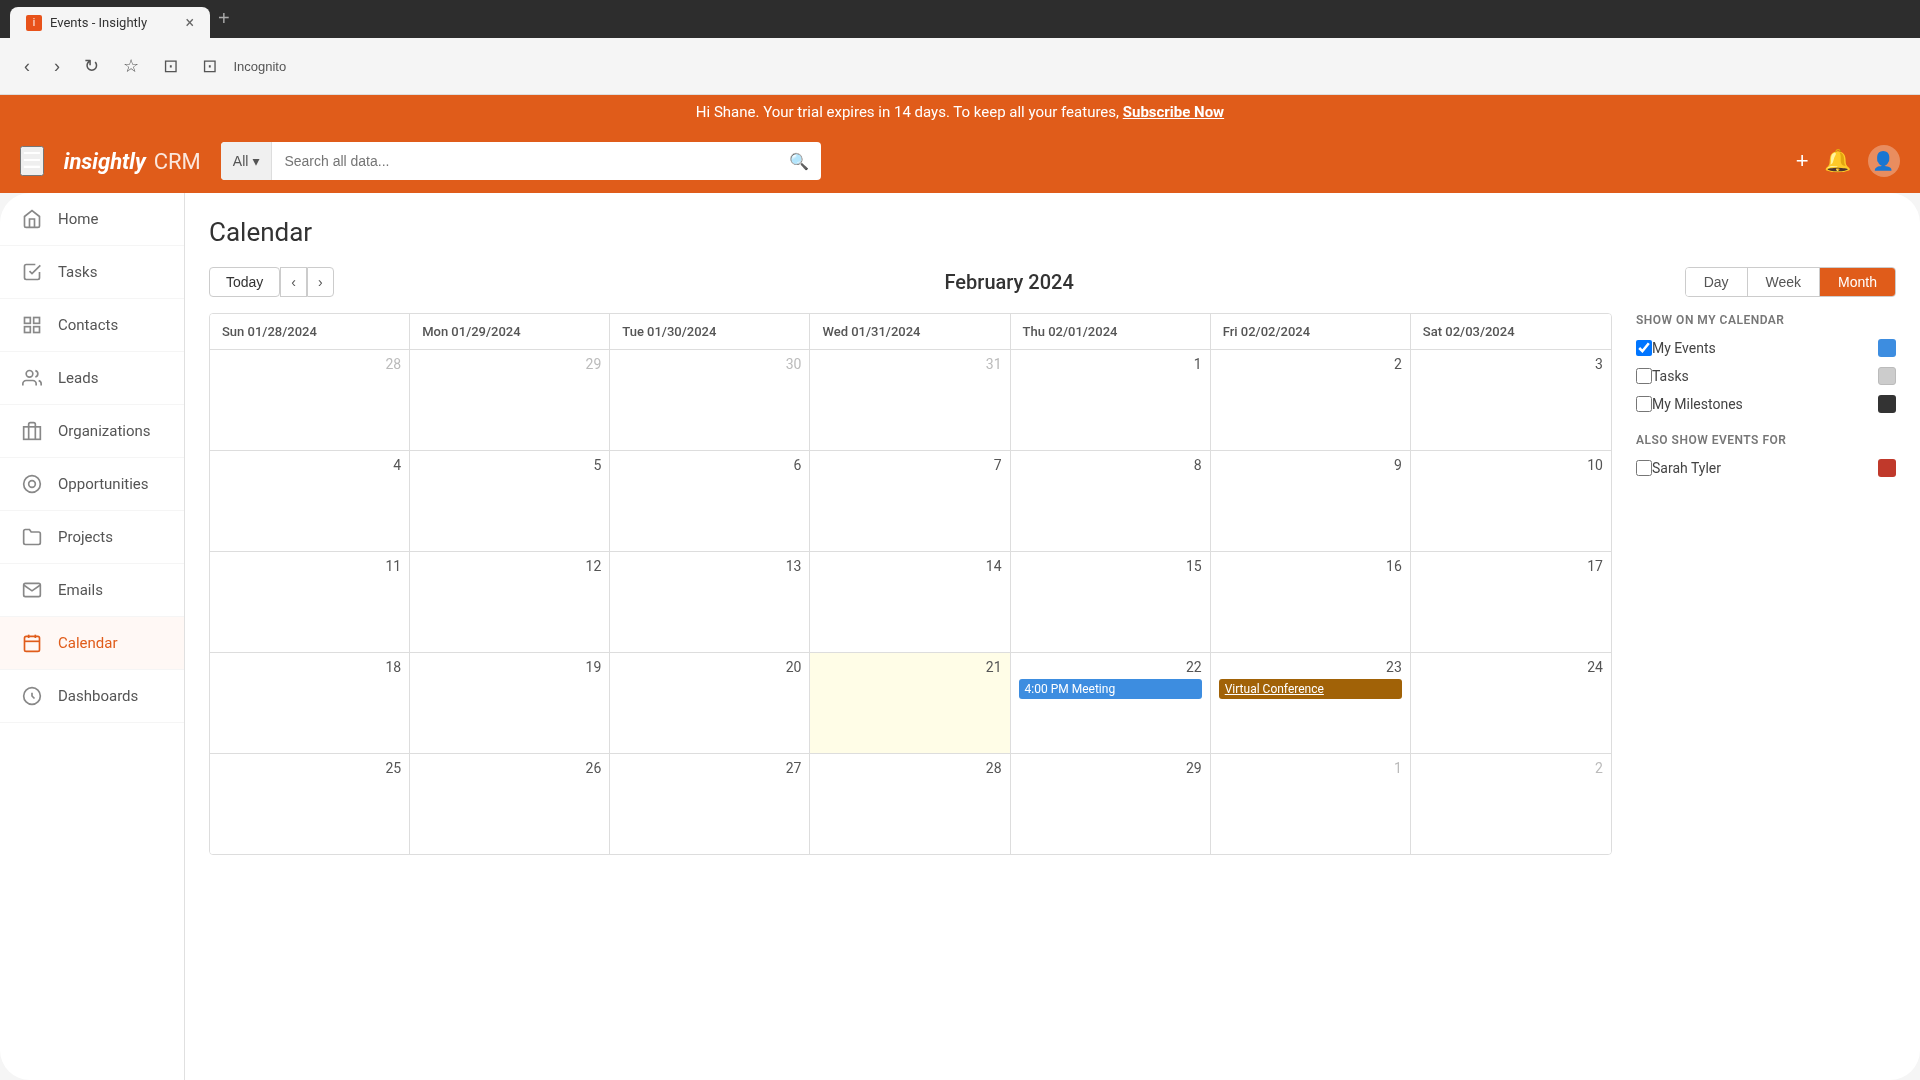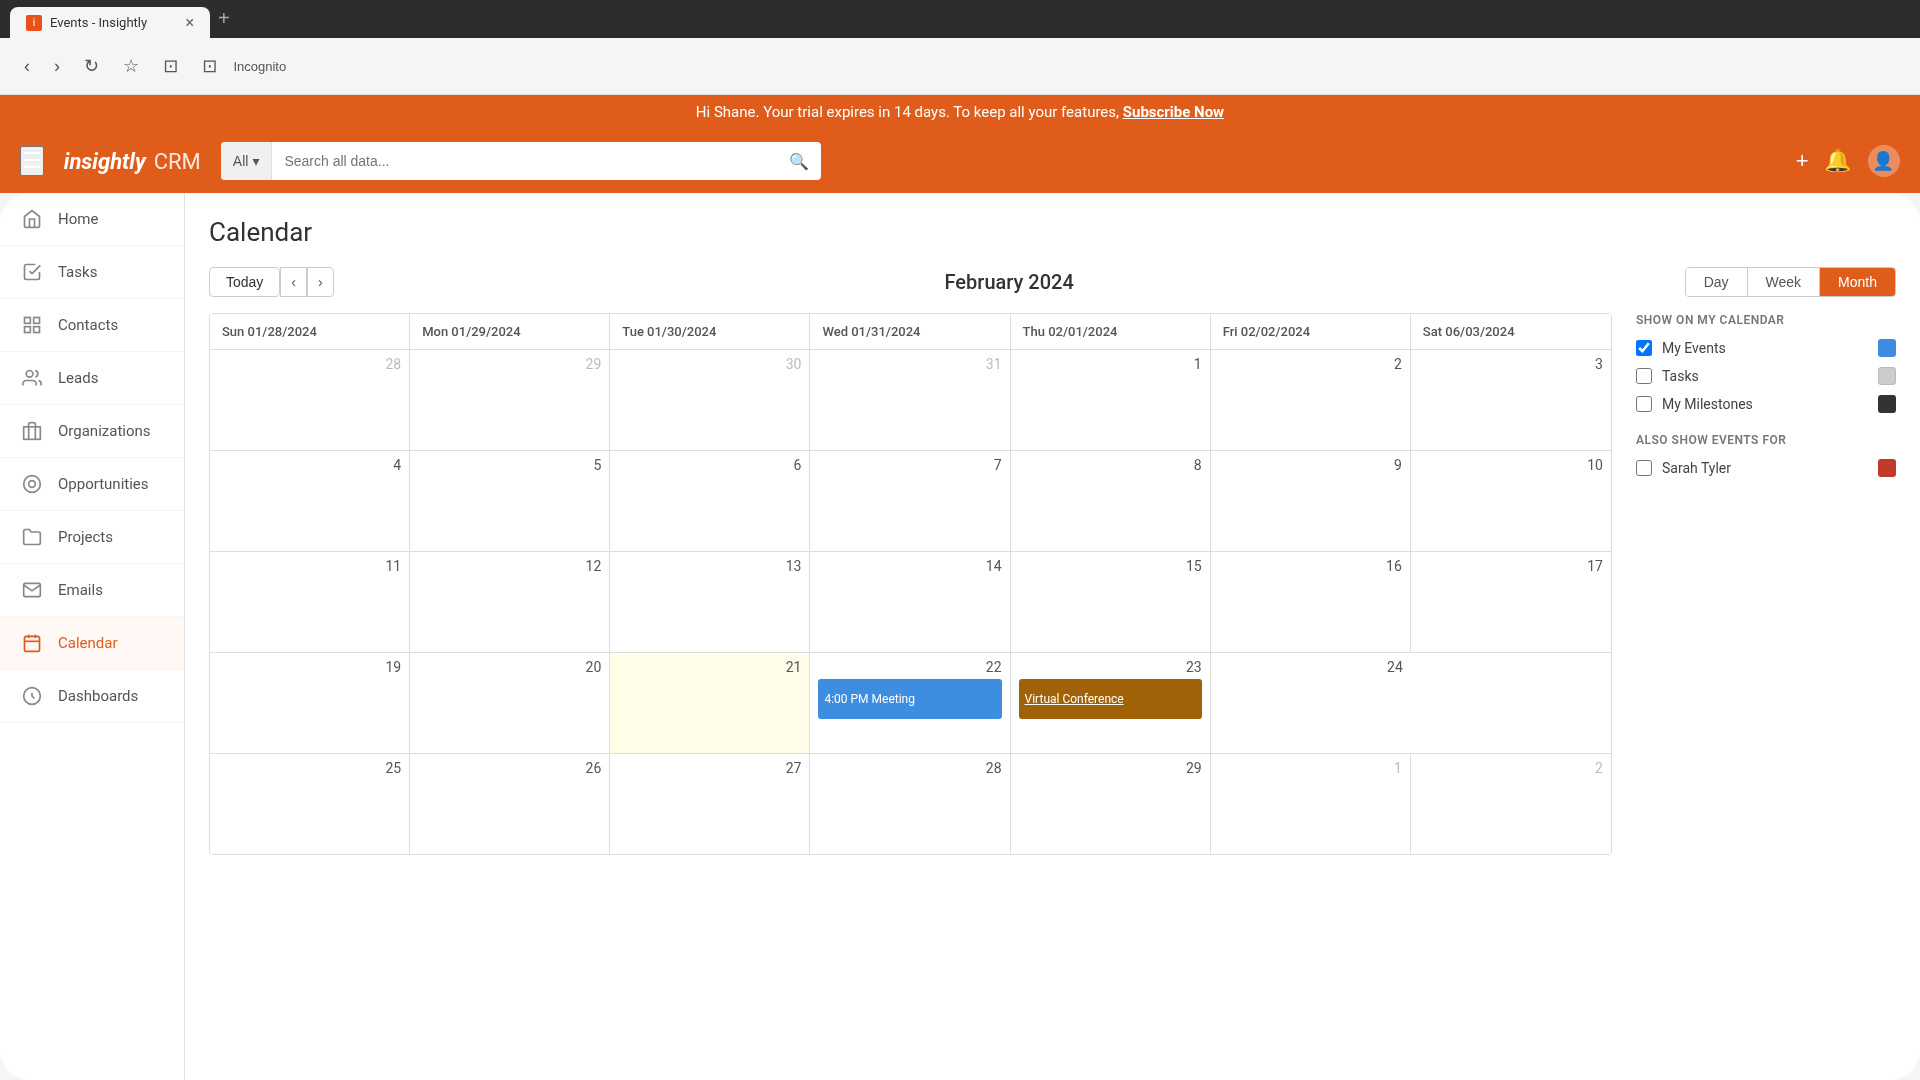--- a/index.html
+++ b/index.html
@@ -65,29 +65,29 @@
     .cal-day-header { padding: 10px 12px; font-size: 13px; color: #555; font-weight: 500; border-bottom: 1px solid #ddd; border-right: 1px solid #ddd; text-align: left; }
     .cal-day-header:last-child { border-right: none; }
     .cal-rows { }
     .cal-row { display: grid; grid-template-columns: repeat(7, 1fr); border-bottom: 1px solid #ddd; }
     .cal-row:last-child { border-bottom: none; }
     .cal-cell { min-height: 100px; border-right: 1px solid #ddd; padding: 6px 8px; background: white; vertical-align: top; position: relative; }
     .cal-cell:last-child { border-right: none; }
     .cal-cell.other-month .day-num { color: #bbb; }
     .cal-cell.today-highlight { background: #fffde7; }
     .day-num { font-size: 14px; color: #555; text-align: right; margin-bottom: 4px; }
-    .event-badge { border-radius: 3px; padding: 13px 6px; font-size: 12px; color: white; margin-bottom: 2px; cursor: pointer; }
+    .event-badge { border-radius: 3px; padding: 3px 6px; font-size: 12px; color: white; margin-bottom: 2px; cursor: pointer; }
     .event-blue { background: #3d8de0; }
     .event-green { background: #a16207; text-decoration: underline; }
 
     
     .cal-sidebar { width: 260px; flex-shrink: 0; }
     .cal-sidebar-section { margin-bottom: 20px; }
     .cal-sidebar-title { font-size: 12px; font-weight: 600; color: #777; letter-spacing: 0.5px; margin-bottom: 12px; text-transform: uppercase; }
-    .checkbox-row { display: flex; align-items: center; gap: 10px; margin-bottom: 10px; }
+    .checkbox-row { display: flex; align-items: center; gap: 0; margin-bottom: 10px; }
     .checkbox-row input[type=checkbox] { width: 16px; height: 16px; cursor: pointer; }
     .checkbox-label { font-size: 14px; color: #444; flex: 1; }
     .color-swatch { width: 18px; height: 18px; border-radius: 3px; flex-shrink: 0; }
     .color-blue { background: #3d8de0; }
     .color-gray { background: #ccc; border: 1px solid #bbb; }
     .color-black { background: #333; }
     .color-red { background: #c0392b; }
   </style>
 </head>
 <body>
@@ -264,21 +264,21 @@
       <div class="calendar-wrapper">
 
         <div class="calendar-grid">
           <div class="cal-day-headers">
             <div class="cal-day-header">Sun 01/28/2024</div>
             <div class="cal-day-header">Mon 01/29/2024</div>
             <div class="cal-day-header">Tue 01/30/2024</div>
             <div class="cal-day-header">Wed 01/31/2024</div>
             <div class="cal-day-header">Thu 02/01/2024</div>
             <div class="cal-day-header">Fri 02/02/2024</div>
-            <div class="cal-day-header">Sat 06/03/2024</div>
+            <div class="cal-day-header">Sat 02/03/2024</div>
           </div>
           <div class="cal-rows">
 
             <div class="cal-row">
               <div class="cal-cell other-month">
                   <div class="day-num">28</div>
                 </div>
               <div class="cal-cell other-month">
                   <div class="day-num">29</div>
                 </div>
@@ -341,20 +341,23 @@
                 </div>
               <div class="cal-cell">
                   <div class="day-num">16</div>
                 </div>
               <div class="cal-cell">
                   <div class="day-num">17</div>
                 </div>
             </div>
 
             <div class="cal-row">
+              <div class="cal-cell">
+                  <div class="day-num">18</div>
+                </div>
               <div class="cal-cell">
                   <div class="day-num">19</div>
                 </div>
               <div class="cal-cell">
                   <div class="day-num">20</div>
                 </div>
               <div class="cal-cell today-highlight">
                   <div class="day-num">21</div>
                 </div>
               <div class="cal-cell">

